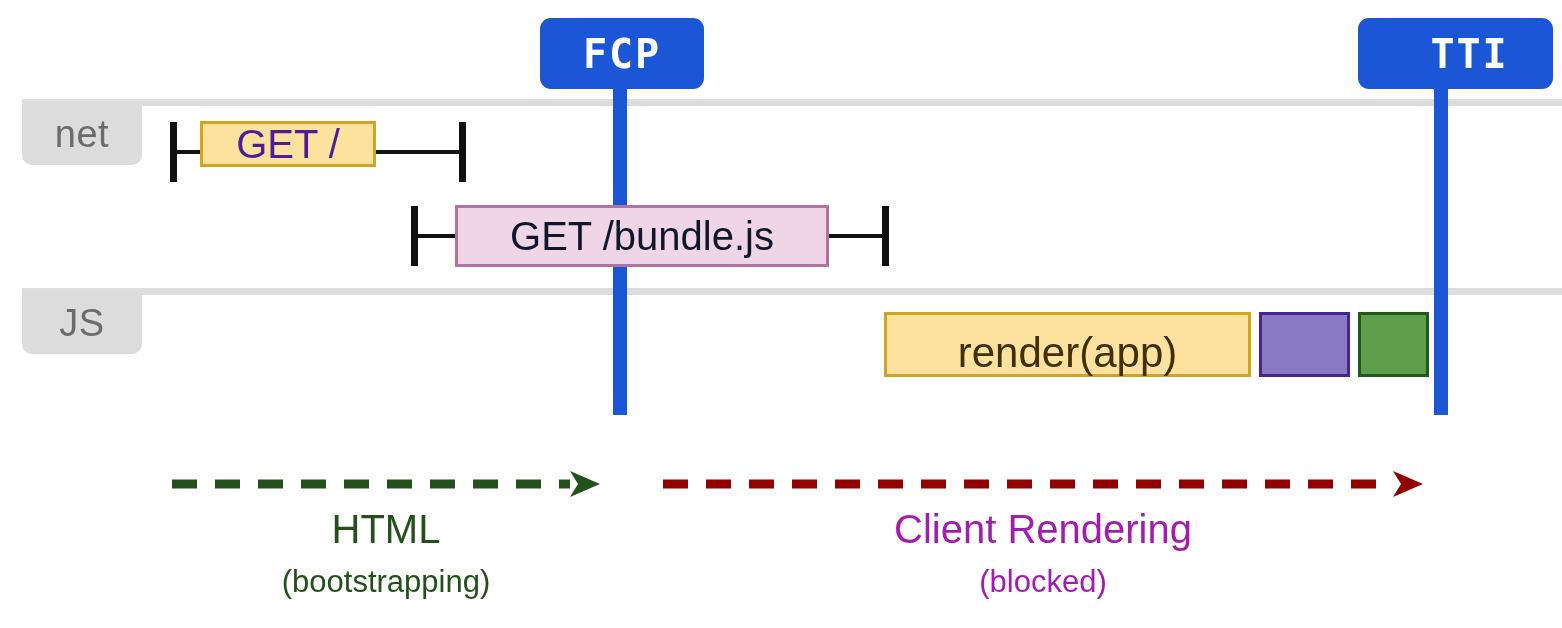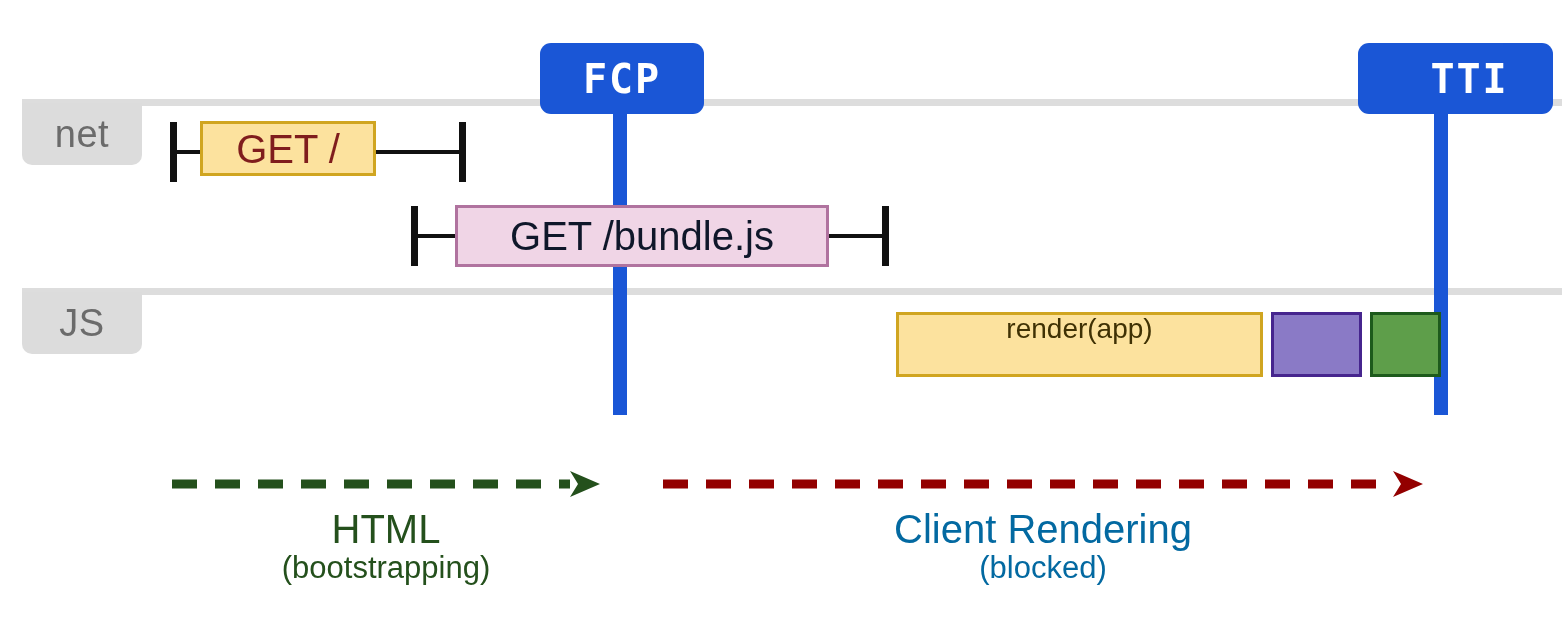--- a/index.html
+++ b/index.html
@@ -71,21 +71,20 @@
     border-radius: 11px;
     color: #ffffff;
     font-family: "DejaVu Sans Mono", monospace;
     font-weight: bold;
     font-size: 40px;
     letter-spacing: 2px;
     display: flex;
     align-items: center;
     justify-content: center;
     z-index: 5;
-    margin-top: 25px;
   }
   #marker-line-fcp { left: 613px; }
   #marker-badge-fcp { left: 540px; width: 164px; }
   #marker-line-tti { left: 1434px; }
   #marker-badge-tti { left: 1358px; width: 167px; padding-left: 28px; }
 
   
   .whisker-cap {
     position: absolute;
     width: 7px;
@@ -106,48 +105,47 @@
     justify-content: center;
     font-size: 40px;
     line-height: 1;
     white-space: nowrap;
     z-index: 3;
   }
 
   
   #req-get-root {
     left: 200px; top: 121px;
-    width: 176px; height: 55px;
+    width: 176px; height: 46px;
     background: #fce29e;
     border-color: #d0a520;
-    color: #7f1d1d;
+    color: #4c1d95;
   }
   
   #req-bundle {
     left: 455px; top: 205px;
     width: 374px; height: 62px;
     background: #f0d5e6;
     border-color: #b0739f;
     color: #0f172a;
   }
 
   
   .task-box {
     position: absolute;
     border-width: 3px;
     border-style: solid;
     box-sizing: border-box;
     display: flex;
-    align-items: flex-start;
-    justify-content: center;
-    font-size: 28px;
+    align-items: flex-end;
+    justify-content: center;
+    font-size: 42px;
     line-height: 1;
     white-space: nowrap;
     z-index: 3;
-    margin-left: 12px;
   }
   #task-render {
     left: 884px; top: 312px;
     width: 367px; height: 65px;
     background: #fce29e;
     border-color: #d0a520;
     color: #3f3104;
   }
   #task-purple {
     left: 1259px; top: 312px;
@@ -170,25 +168,25 @@
   .phase-arrow { display: block; }
   .phase-title {
     font-size: 40px;
     line-height: 1.08;
     margin-top: 10px;
     white-space: nowrap;
   }
   .phase-sub {
     font-size: 31px;
     line-height: 1.1;
-    margin-top: 0;
+    margin-top: 14px;
     white-space: nowrap;
   }
   #phase-html  { left: 172px; top: 470px; width: 428px; color: #24501c; }
-  #phase-client{ left: 663px; top: 470px; width: 760px; color: #0369a1; }
+  #phase-client{ left: 663px; top: 470px; width: 760px; color: #a21caf; }
 </style>
 </head>
 <body>
 
 <div id="stage">
 
   <div class="lane-rule" id="rule-net"></div>
   <div class="lane-rule" id="rule-js"></div>
 
   <div class="lane-chip" id="chip-js">

